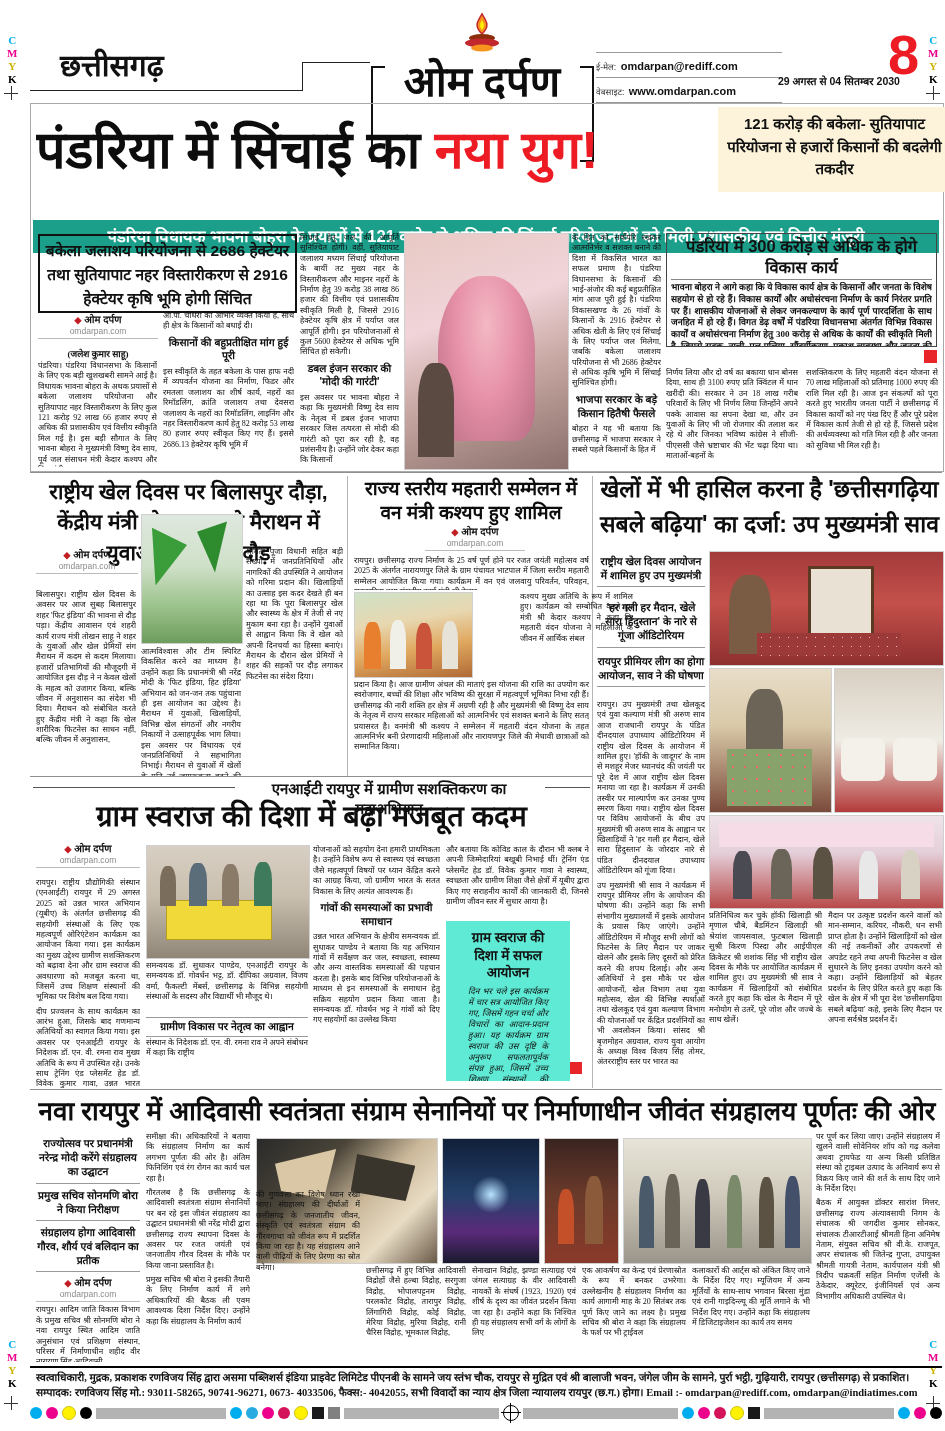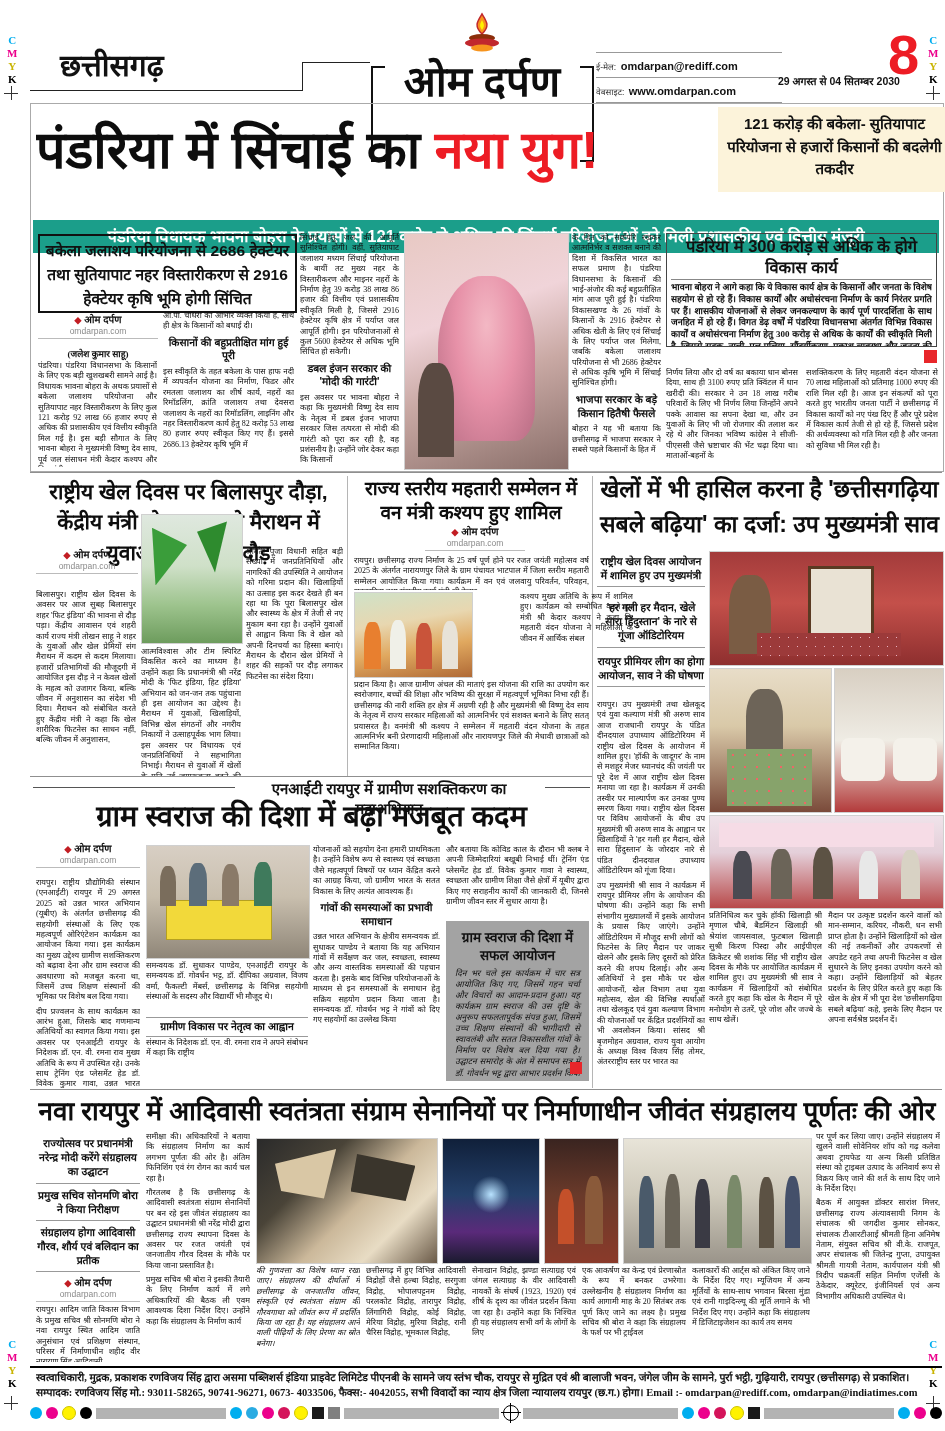--- a/index.html
+++ b/index.html
@@ -241,21 +241,21 @@
   </div>
   <div class="abs body-txt" style="left:146px;top:961px;width:162px;height:50px;">समन्वयक डॉ. सुधाकर पाण्डेय, एनआईटी रायपुर के समन्वयक डॉ. गोवर्धन भट्ट, डॉ. दीपिका अग्रवाल, विजय वर्मा, फैकल्टी मेंबर्स, छत्तीसगढ़ के विभिन्न सहयोगी संस्थाओं के सदस्य और विद्यार्थी भी मौजूद थे।</div>
   <div class="abs subhead" style="left:146px;top:1013px;width:162px;border-top:1px solid #999;border-bottom:1px solid #999;padding:2px 0;">ग्रामीण विकास पर नेतृत्व का आह्वान</div>
   <div class="abs body-txt" style="left:146px;top:1038px;width:162px;height:50px;">संस्थान के निदेशक डॉ. एन. वी. रमना राव ने अपने संबोधन में कहा कि राष्ट्रीय</div>
   <div class="abs" style="left:313px;top:845px;width:127px;height:243px;overflow:hidden;">
     <p class="body-txt">योजनाओं को सहयोग देना हमारी प्राथमिकता है। उन्होंने विशेष रूप से स्वास्थ्य एवं स्वच्छता जैसे महत्वपूर्ण विषयों पर ध्यान केंद्रित करने का आग्रह किया, जो ग्रामीण भारत के सतत विकास के लिए अत्यंत आवश्यक हैं।</p>
     <div class="subhead">गांवों की समस्याओं का प्रभावी समाधान</div>
     <p class="body-txt">उन्नत भारत अभियान के क्षेत्रीय समन्वयक डॉ. सुधाकर पाण्डेय ने बताया कि यह अभियान गांवों में सर्वेक्षण कर जल, स्वच्छता, स्वास्थ्य और अ‍न्य वास्तविक समस्याओं की पहचान करता है। इसके बाद विभिन्न परियोजनाओं के माध्यम से इन समस्याओं के समाधान हेतु सक्रिय सहयोग प्रदान किया जाता है। समन्वयक डॉ. गोवर्धन भट्ट ने गांवों को दिए गए सहयोगों का उल्लेख किया</p>
   </div>
   <div class="abs body-txt" style="left:446px;top:845px;width:143px;height:72px;">और बताया कि कोविड काल के दौरान भी क्लब ने अपनी जिम्मेदारियां बखूबी निभाई थीं। ट्रेनिंग एंड प्लेसमेंट हेड डॉ. विवेक कुमार गावा ने स्वास्थ्य, स्वच्छता और ग्रामीण शिक्षा जैसे क्षेत्रों में यूबीए द्वारा किए गए सराहनीय कार्यों की जानकारी दी, जिनसे ग्रामीण जीवन स्तर में सुधार आया है।</div>
-  <div class="abs" style="left:446px;top:921px;width:143px;height:160px;background:#a3a3a3;padding:8px 9px;box-sizing:border-box;overflow:hidden;">
+  <div class="abs" style="left:446px;top:921px;width:124px;height:160px;background:#5eead4;padding:8px 22px;box-sizing:border-box;overflow:hidden;">
     <div class="sans bold center" style="font-size:13.5px;line-height:1.3;margin-bottom:4px;">ग्राम स्वराज की दिशा में सफल आयोजन</div>
     <div style="font-size:8.5px;line-height:1.3;font-style:italic;text-align:justify;">दिन भर चले इस कार्यक्रम में चार सत्र आयोजित किए गए, जिसमें गहन चर्चा और विचारों का आदान-प्रदान हुआ। यह कार्यक्रम ग्राम स्वराज की उस दृष्टि के अनुरूप सफलतापूर्वक संपन्न हुआ, जिसमें उच्च शिक्षण संस्थानों की भागीदारी से स्वावलंबी और सतत विकासशील गांवों के निर्माण पर विशेष बल दिया गया है। उद्घाटन समारोह के अंत में समापन सत्र में डॉ. गोवर्धन भट्ट द्वारा आभार प्रदर्शन किया गया।</div>
   </div>
   <div class="redsq" style="left:570px;top:1062px;width:12px;height:12px;"></div>
 
   <div class="hrule" style="left:30px;top:1089px;width:912px;"></div>
   <div class="abs headline center" style="left:33px;top:1092px;width:908px;height:38px;font-size:26px;line-height:38px;white-space:nowrap;overflow:hidden;">नवा रायपुर में आदिवासी स्वतंत्रता संग्राम सेनानियों पर निर्माणाधीन जीवंत संग्रहालय पूर्णतः की ओर</div>
 
   <div class="abs" style="left:36px;top:1132px;width:104px;height:230px;overflow:hidden;">
     <div class="substack" style="position:static;">राज्योत्सव पर प्रधानमंत्री नरेन्द्र मोदी करेंगे संग्रहालय का उद्घाटन</div>
@@ -287,21 +287,21 @@
   </div>
   <div class="ph" style="left:623px;top:1138px;width:187px;height:124px;background:linear-gradient(180deg,#e8e4d8 0%,#cfcabb 45%,#9a948a 100%);">
     <div style="position:absolute;left:8%;top:30%;width:8%;height:58%;background:#4a5a6a;border-radius:40% 40% 0 0;"></div>
     <div style="position:absolute;left:22%;top:28%;width:8%;height:60%;background:#6a6458;border-radius:40% 40% 0 0;"></div>
     <div style="position:absolute;left:38%;top:32%;width:8%;height:56%;background:#3a3a44;border-radius:40% 40% 0 0;"></div>
     <div style="position:absolute;left:55%;top:29%;width:8%;height:59%;background:#7a8a6a;border-radius:40% 40% 0 0;"></div>
     <div style="position:absolute;left:72%;top:31%;width:8%;height:57%;background:#5c5244;border-radius:40% 40% 0 0;"></div>
     <div style="position:absolute;left:86%;top:30%;width:8%;height:58%;background:#44506a;border-radius:40% 40% 0 0;"></div>
   </div>
 
-  <div class="abs body-txt" style="left:256px;top:1266px;width:104px;height:96px;font-style:italic;">की गुणवत्ता का विशेष ध्यान रखा जाए। संग्रहालय की दीर्घाओं में छत्तीसगढ़ के जनजातीय जीवन, संस्कृति एवं स्वतंत्रता संग्राम की गौरवगाथा को जीवंत रूप में प्रदर्शित किया जा रहा है। यह संग्रहालय आने वाली पीढ़ियों के लिए प्रेरणा का स्रोत बनेगा।</div>
+  <div class="abs body-txt" style="left:256px;top:1190px;width:104px;height:96px;">की गुणवत्ता का विशेष ध्यान रखा जाए। संग्रहालय की दीर्घाओं में छत्तीसगढ़ के जनजातीय जीवन, संस्कृति एवं स्वतंत्रता संग्राम की गौरवगाथा को जीवंत रूप में प्रदर्शित किया जा रहा है। यह संग्रहालय आने वाली पीढ़ियों के लिए प्रेरणा का स्रोत बनेगा।</div>
   <div class="abs body-txt" style="left:366px;top:1266px;width:100px;height:96px;">छत्तीसगढ़ में हुए विभिन्न आदिवासी विद्रोहों जैसे हल्बा विद्रोह, सरगुजा विद्रोह, भोपालपट्टनम विद्रोह, परलकोट विद्रोह, तारापुर विद्रोह, लिंगागिरी विद्रोह, कोई विद्रोह, मेरिया विद्रोह, मुरिया विद्रोह, रानी चैरिस विद्रोह, भूमकाल विद्रोह,</div>
   <div class="abs body-txt" style="left:472px;top:1266px;width:104px;height:96px;">सेनाखान विद्रोह, झण्डा सत्याग्रह एवं जंगल सत्याग्रह के वीर आदिवासी नायकों के संघर्ष (1923, 1920) एवं शीर्ष के दृश्य का जीवंत प्रदर्शन किया जा रहा है। उन्होंने कहा कि निश्चित ही यह संग्रहालय सभी वर्ग के लोगों के लिए</div>
   <div class="abs body-txt" style="left:582px;top:1266px;width:104px;height:96px;">एक आकर्षण का केन्द्र एवं प्रेरणास्रोत के रूप में बनकर उभरेगा। उल्लेखनीय है संग्रहालय निर्माण का कार्य आगामी माह के 20 सितंबर तक पूर्ण किए जाने का लक्ष्य है। प्रमुख सचिव श्री बोरा ने कहा कि संग्रहालय के फर्श पर भी ट्राईवल</div>
   <div class="abs body-txt" style="left:692px;top:1266px;width:118px;height:96px;">कलाकारों की आर्ट्स को अंकित किए जाने के निर्देश दिए गए। म्यूजियम में अन्य मूर्तियों के साथ-साथ भगवान बिरसा मुंडा एवं रानी गाइदिन्ल्यू की मूर्ति लगाने के भी निर्देश दिए गए। उन्होंने कहा कि संग्रहालय में डिजिटाइजेशन का कार्य तय समय</div>
   <div class="abs" style="left:816px;top:1132px;width:124px;height:230px;overflow:hidden;">
     <p class="body-txt">पर पूर्ण कर लिया जाए। उन्होंने संग्रहालय में खुलने वाली सोवेनियर शॉप को गढ़ कलेवा अथवा ट्रायफेड या अन्य किसी प्रतिष्ठित संस्था को ट्राइबल उत्पाद के अनिवार्य रूप से विक्रय किए जाने की शर्त के साथ दिए जाने के निर्देश दिए।</p>
     <p class="body-txt">बैठक में आयुक्त डॉक्टर सारांश मित्तर, छत्तीसगढ़ राज्य अंत्यावसायी निगम के संचालक श्री जगदीश कुमार सोनकर, संचालक टीआरटीआई श्रीमती हिना अनिमेष नेताम, संयुक्त सचिव श्री वी.के. राजपूत, अपर संचालक श्री जितेन्द्र गुप्ता, उपायुक्त श्रीमती गायत्री नेताम, कार्यपालन यंत्री श्री त्रिदीप चक्रवर्ती सहित निर्माण एजेंसी के ठेकेदार, क्यूरेटर, इंजीनियर्स एवं अन्य विभागीय अधिकारी उपस्थित थे।</p>
   </div>
 
   <div class="abs" style="left:30px;top:1366px;width:912px;height:2px;background:#000;"></div>

